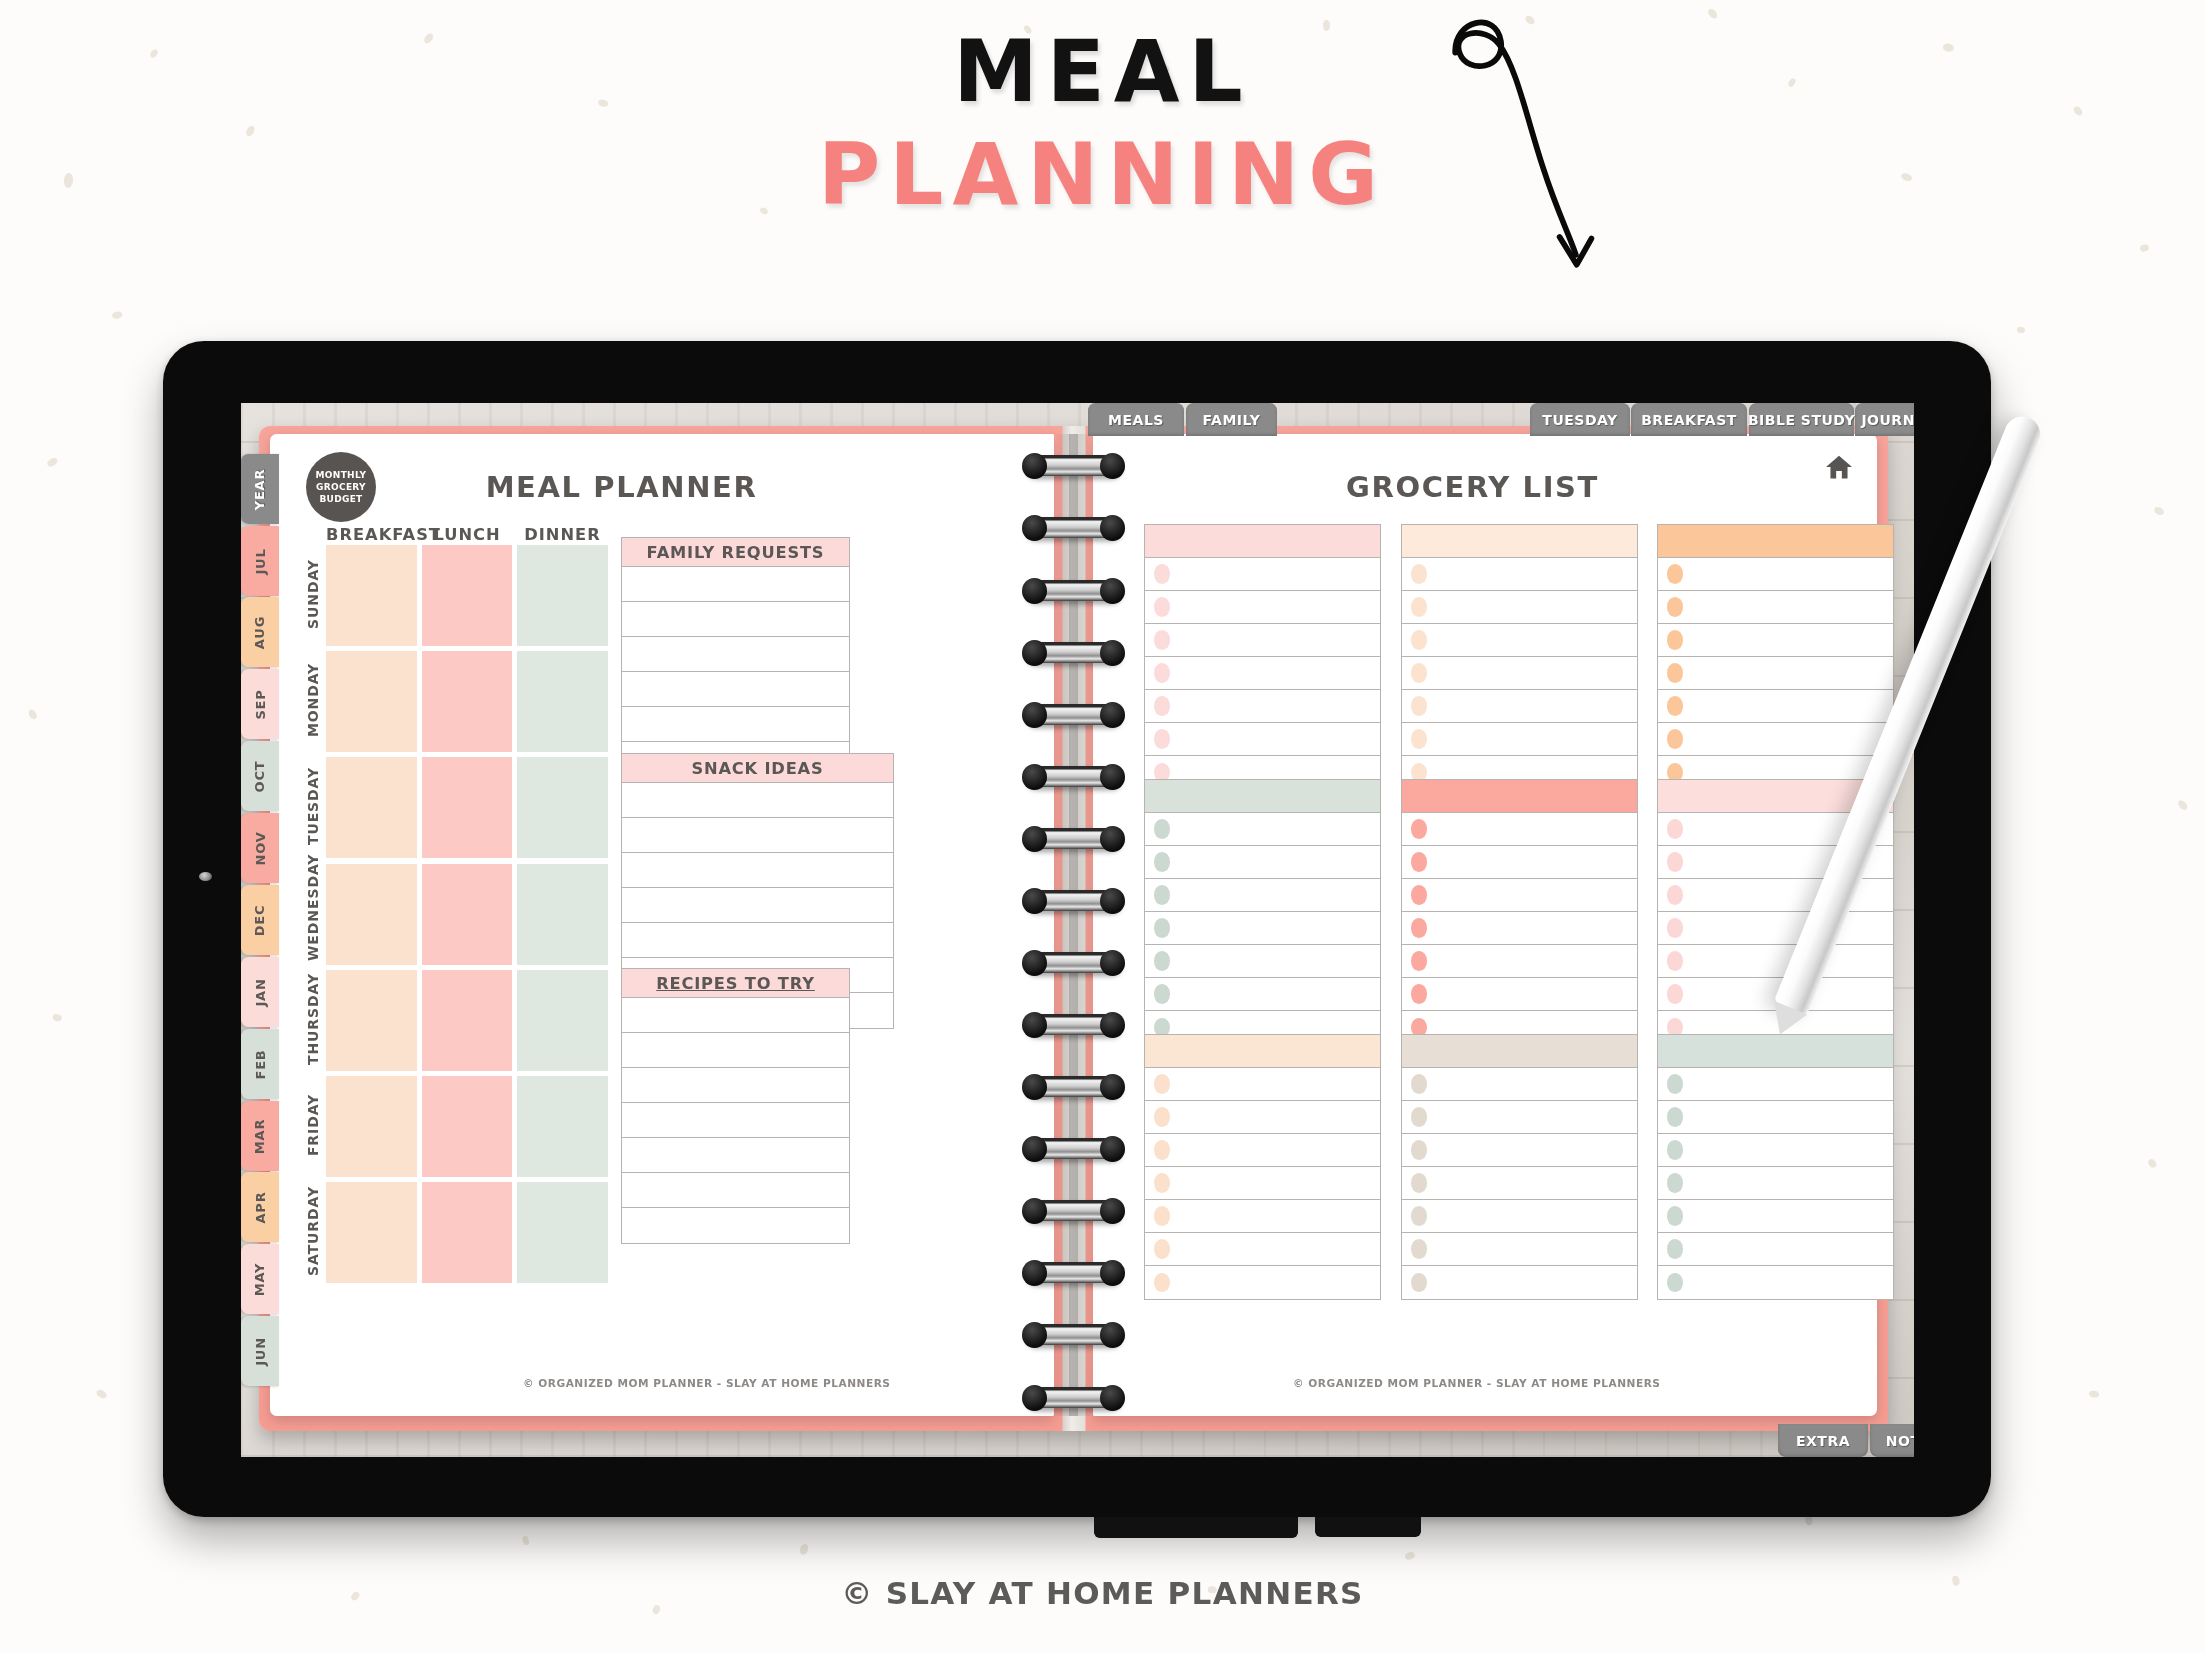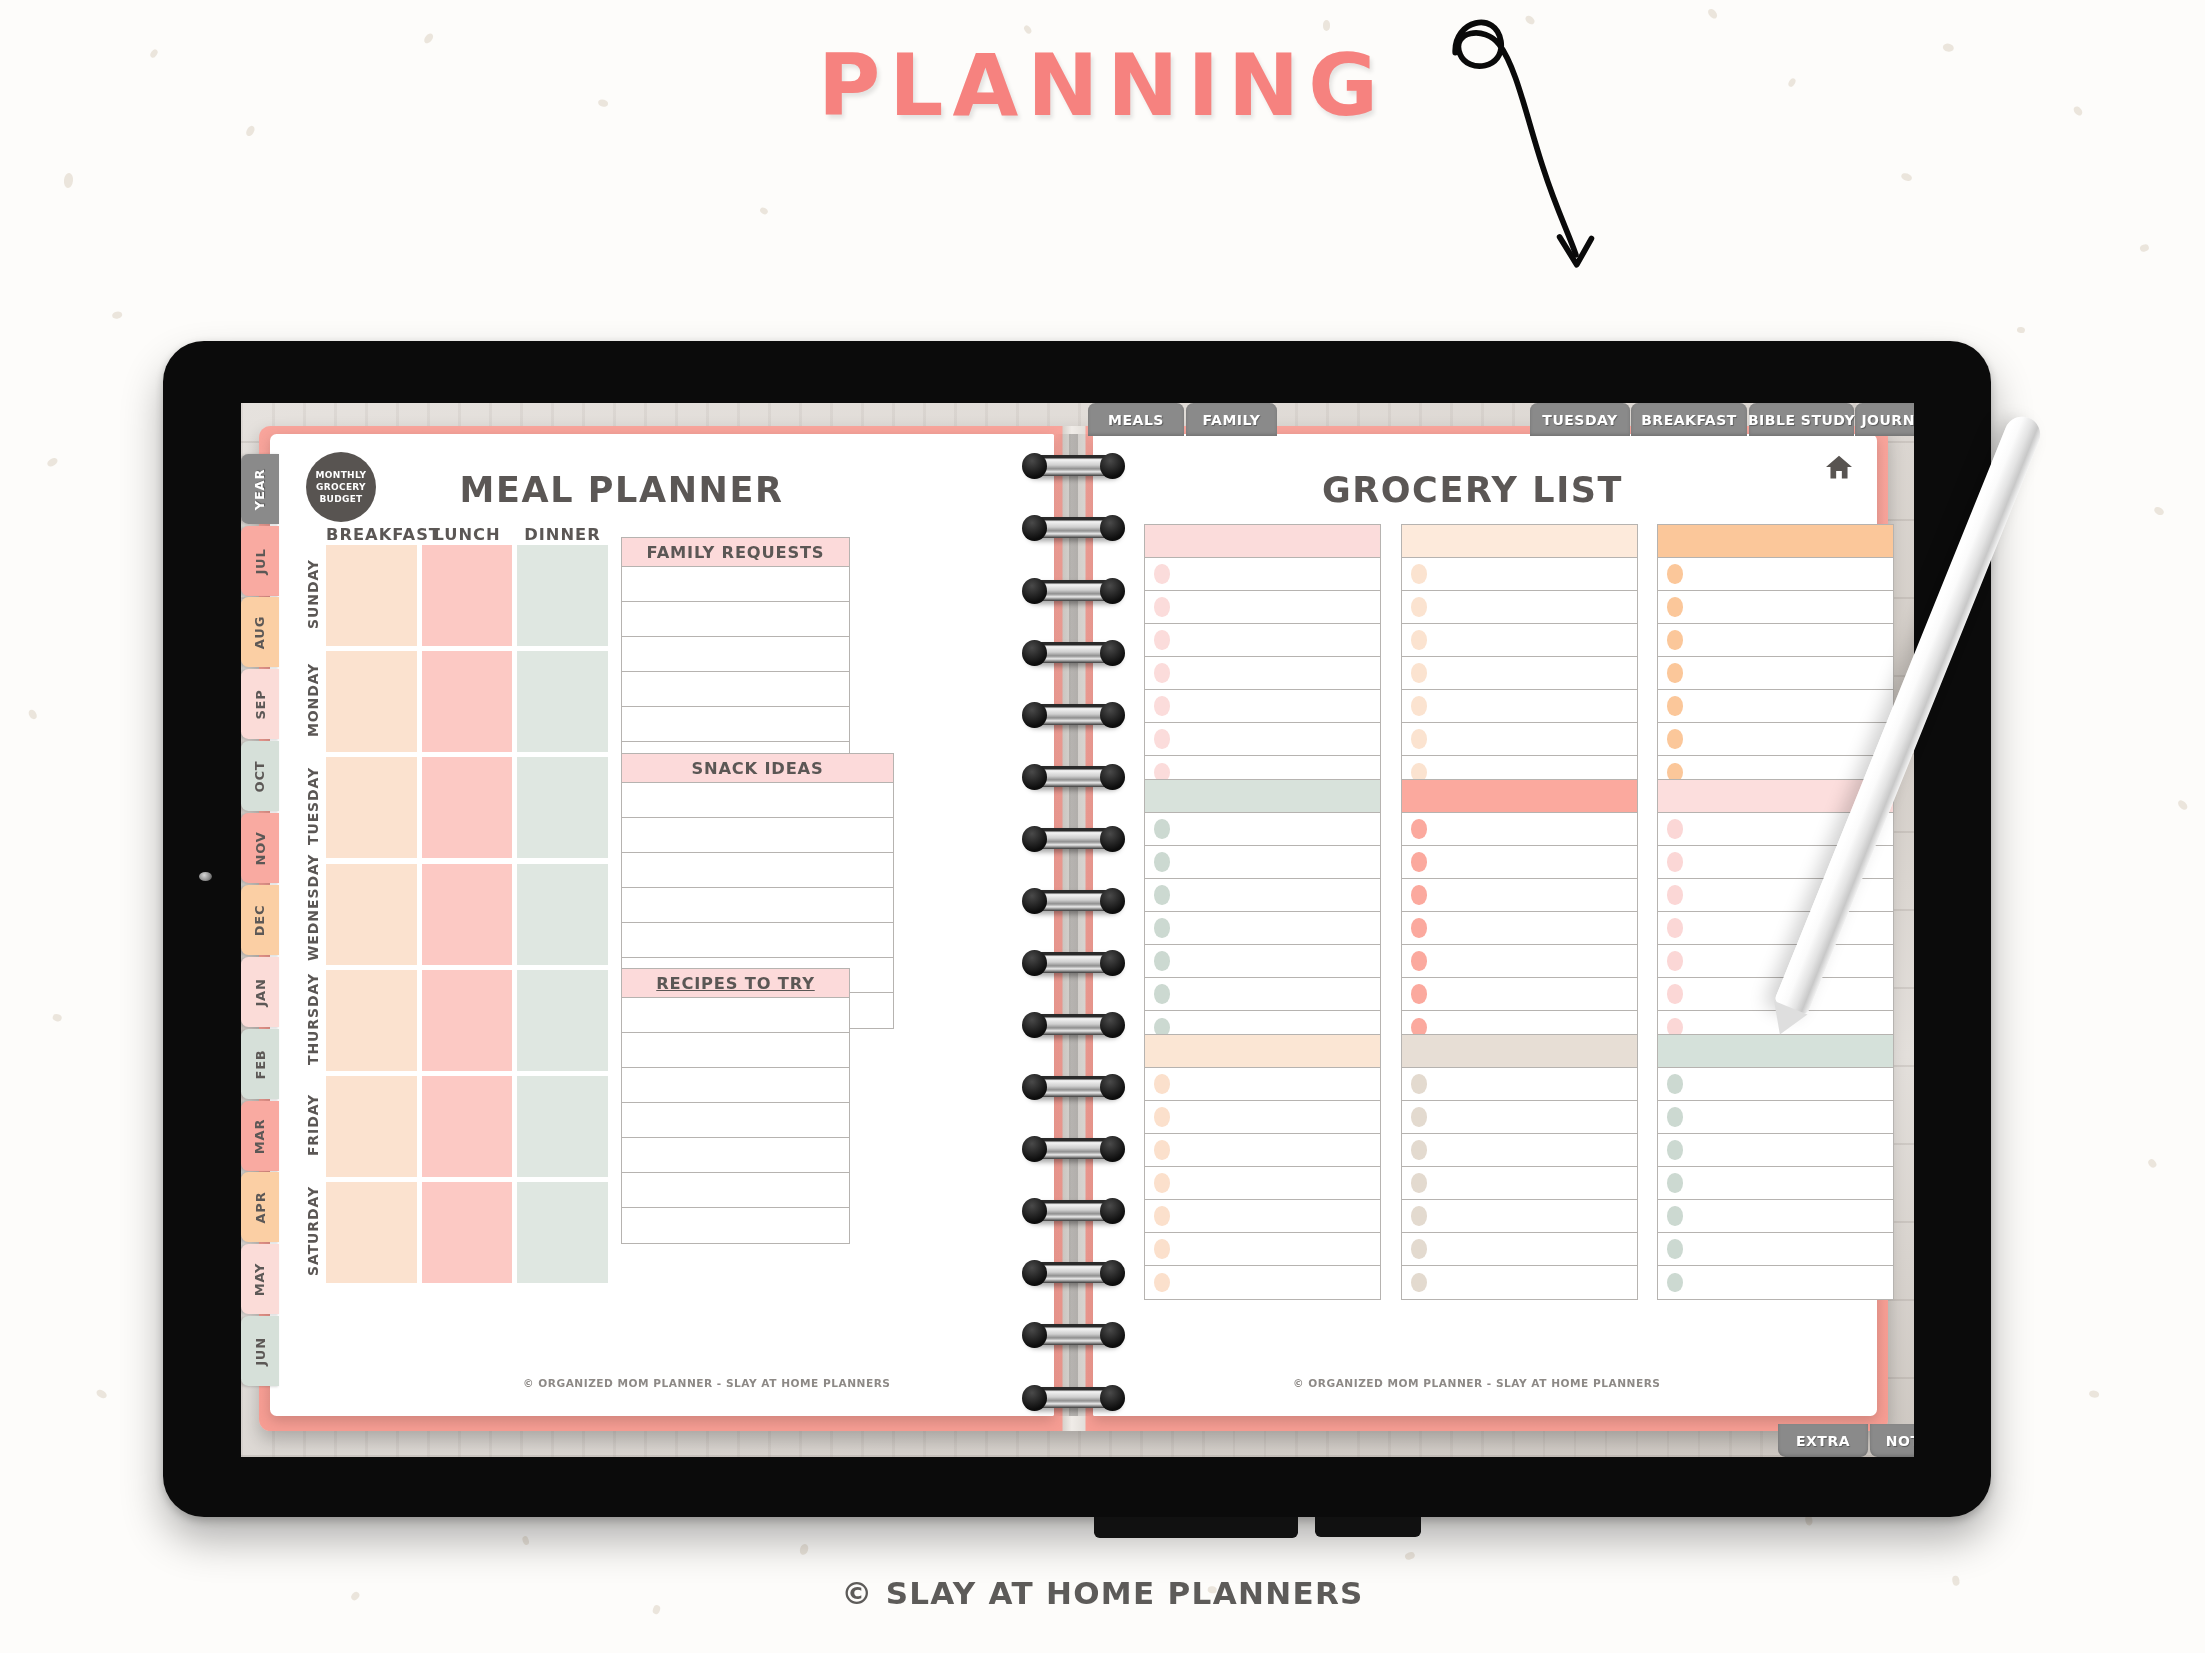--- a/index.html
+++ b/index.html
@@ -177,21 +177,21 @@
     position: absolute; left: 36px; top: 18px;
     width: 70px; height: 70px; border-radius: 50%;
     background: #585451; color: #fff;
     display: flex; flex-direction: column; align-items: center; justify-content: center;
     font-family: "DejaVu Sans", sans-serif; font-weight: bold;
     font-size: 9px; line-height: 1.35; letter-spacing: 0.3px;
     text-align: center; cursor: pointer;
   }
   .page-title {
     font-family: "DejaVu Sans", sans-serif; font-weight: bold;
-    font-size: 35px; letter-spacing: 1.6px; color: #5b5755;
+    font-size: 29px; letter-spacing: 1.6px; color: #5b5755;
     text-align: center;
   }
   .col-head {
     font-family: "DejaVu Sans", sans-serif; font-weight: bold;
     font-size: 16.3px; letter-spacing: 1px; color: #5b5755; text-align: center;
   }
   .day-label {
     font-family: "DejaVu Sans", sans-serif; font-weight: bold;
     font-size: 14px; letter-spacing: 0.9px; color: #5b5755;
     transform: rotate(-90deg); white-space: nowrap;
@@ -289,20 +289,21 @@
     <div class="speck" style="left: 351px; top: 1593px; width: 9px; height: 6.5px; transform: rotate(130deg);"></div>
     <div class="speck" style="left: 1952px; top: 1576px; width: 7.4px; height: 9.8px; transform: rotate(170deg);"></div>
     <div class="speck" style="left: 964px; top: 1500px; width: 6.5px; height: 9px; transform: rotate(160deg);"></div>
     <div class="speck" style="left: 2017px; top: 327px; width: 8.2px; height: 5.7px; transform: rotate(10deg);"></div>
     <div class="speck" style="left: 114px; top: 310px; width: 6.5px; height: 9.8px; transform: rotate(80deg);"></div>
     <div class="speck" style="left: 1903px; top: 172px; width: 7.4px; height: 10.6px; transform: rotate(110deg);"></div>
     <div class="speck" style="left: 653px; top: 1605px; width: 6.5px; height: 9px; transform: rotate(20deg);"></div>
   </div>
 
 <div class="title-wrap">
+  <div class="title-main">MEAL</div>
   <div class="title-sub">PLANNING</div>
 </div>
 
 <svg class="arrow-svg" width="212" height="278" viewBox="0 0 260 340">
   <path d="M42 58 C 40 18, 92 6, 98 44 C 103 78, 58 84, 48 60 C 36 32, 78 24, 96 48
            C 118 78, 130 140, 150 200 C 166 250, 182 282, 190 306" fill="none" stroke="#0a0a0a" stroke-width="7" stroke-linecap="round"></path>
   <path d="M170 284 L191 318 L209 286" fill="none" stroke="#0a0a0a" stroke-width="7" stroke-linecap="round" stroke-linejoin="round"></path>
 </svg>
 
 <div class="tablet">

